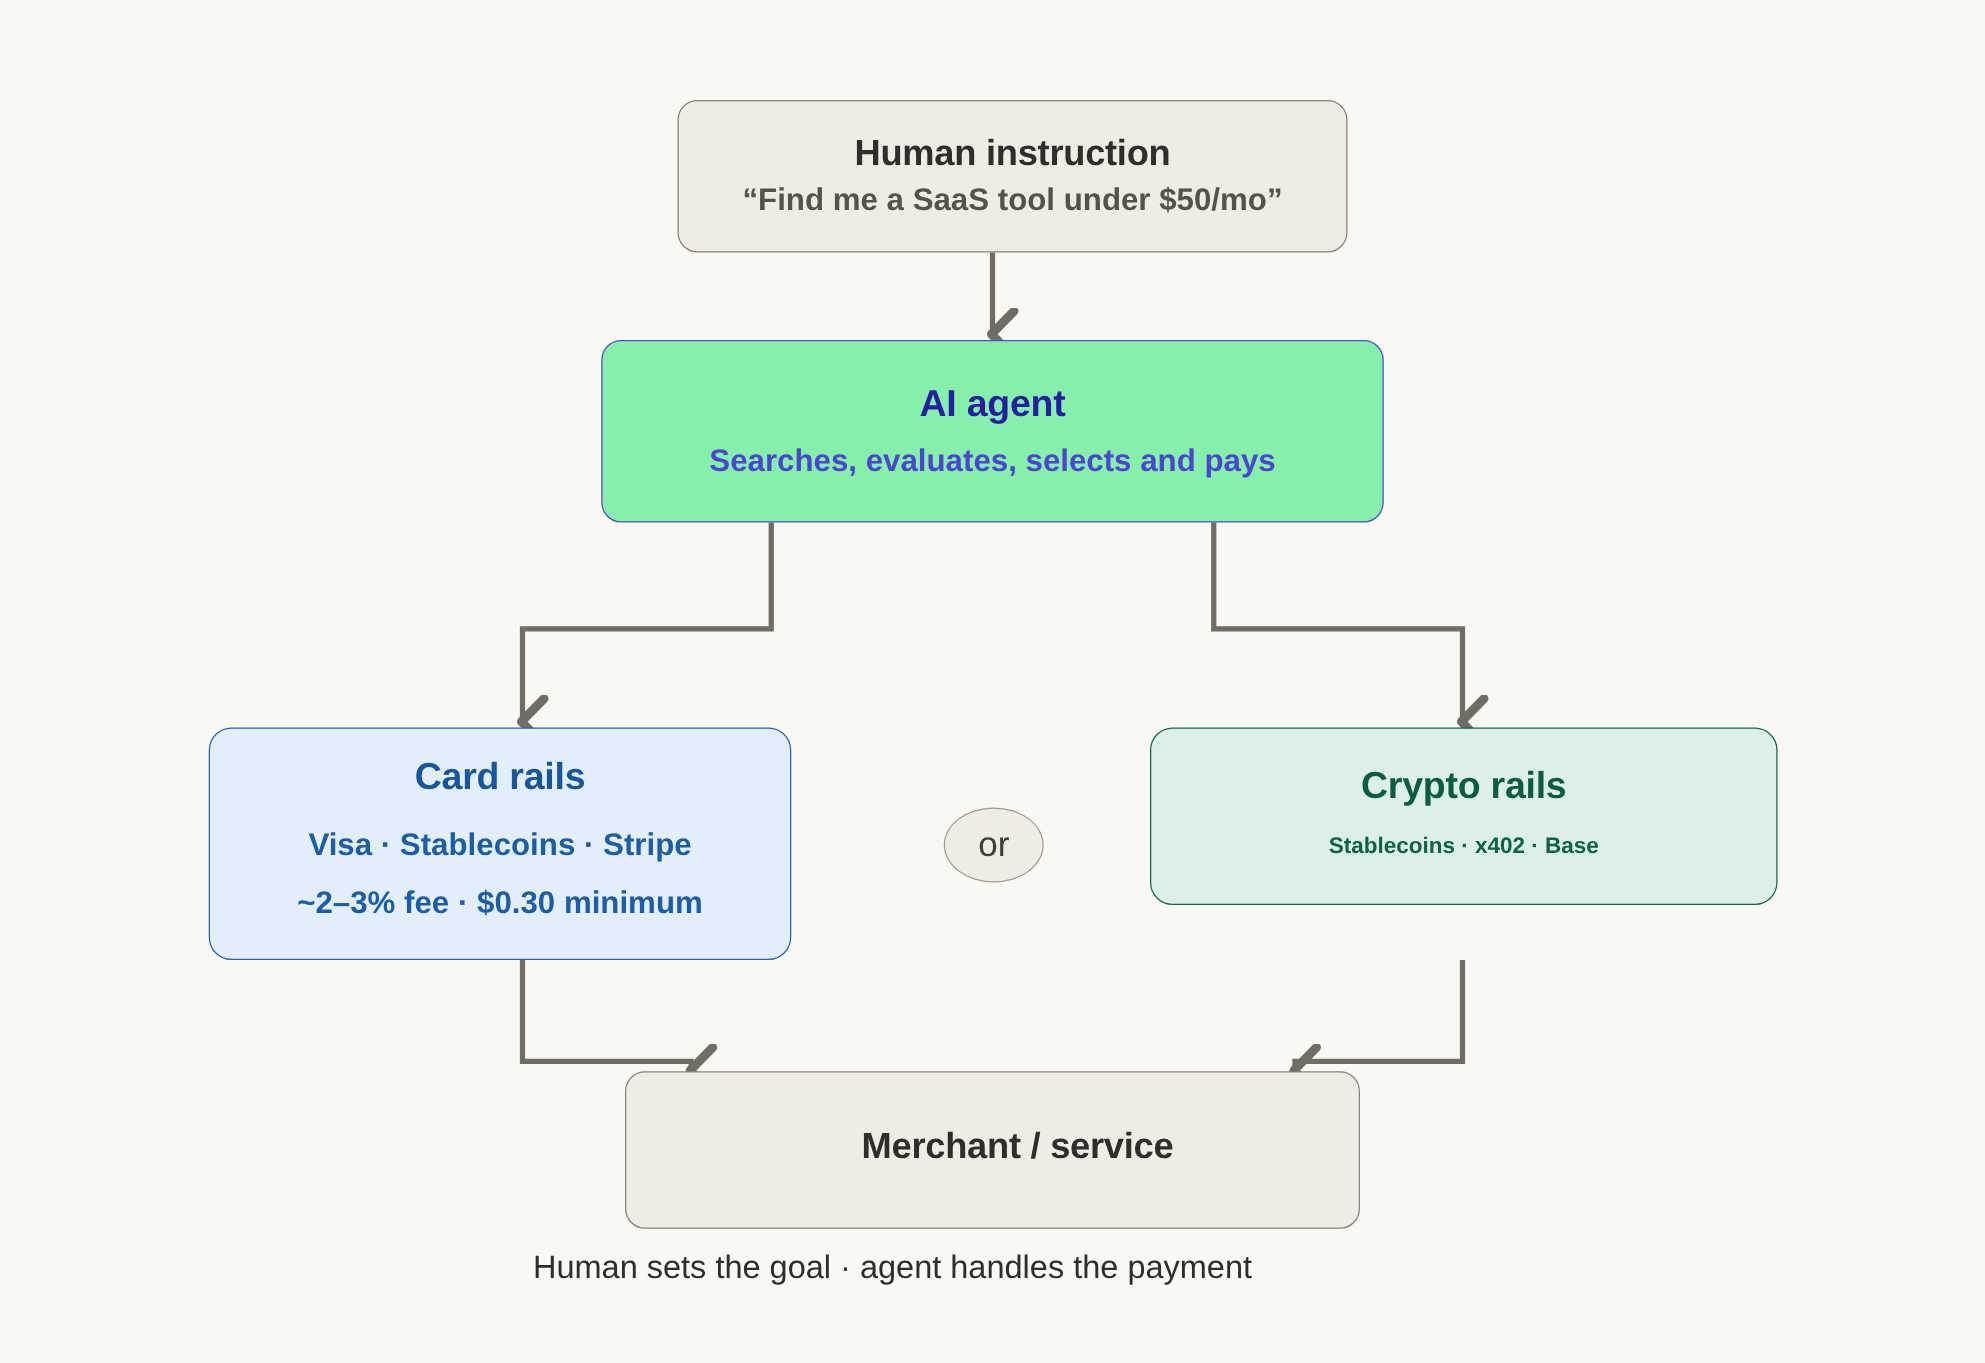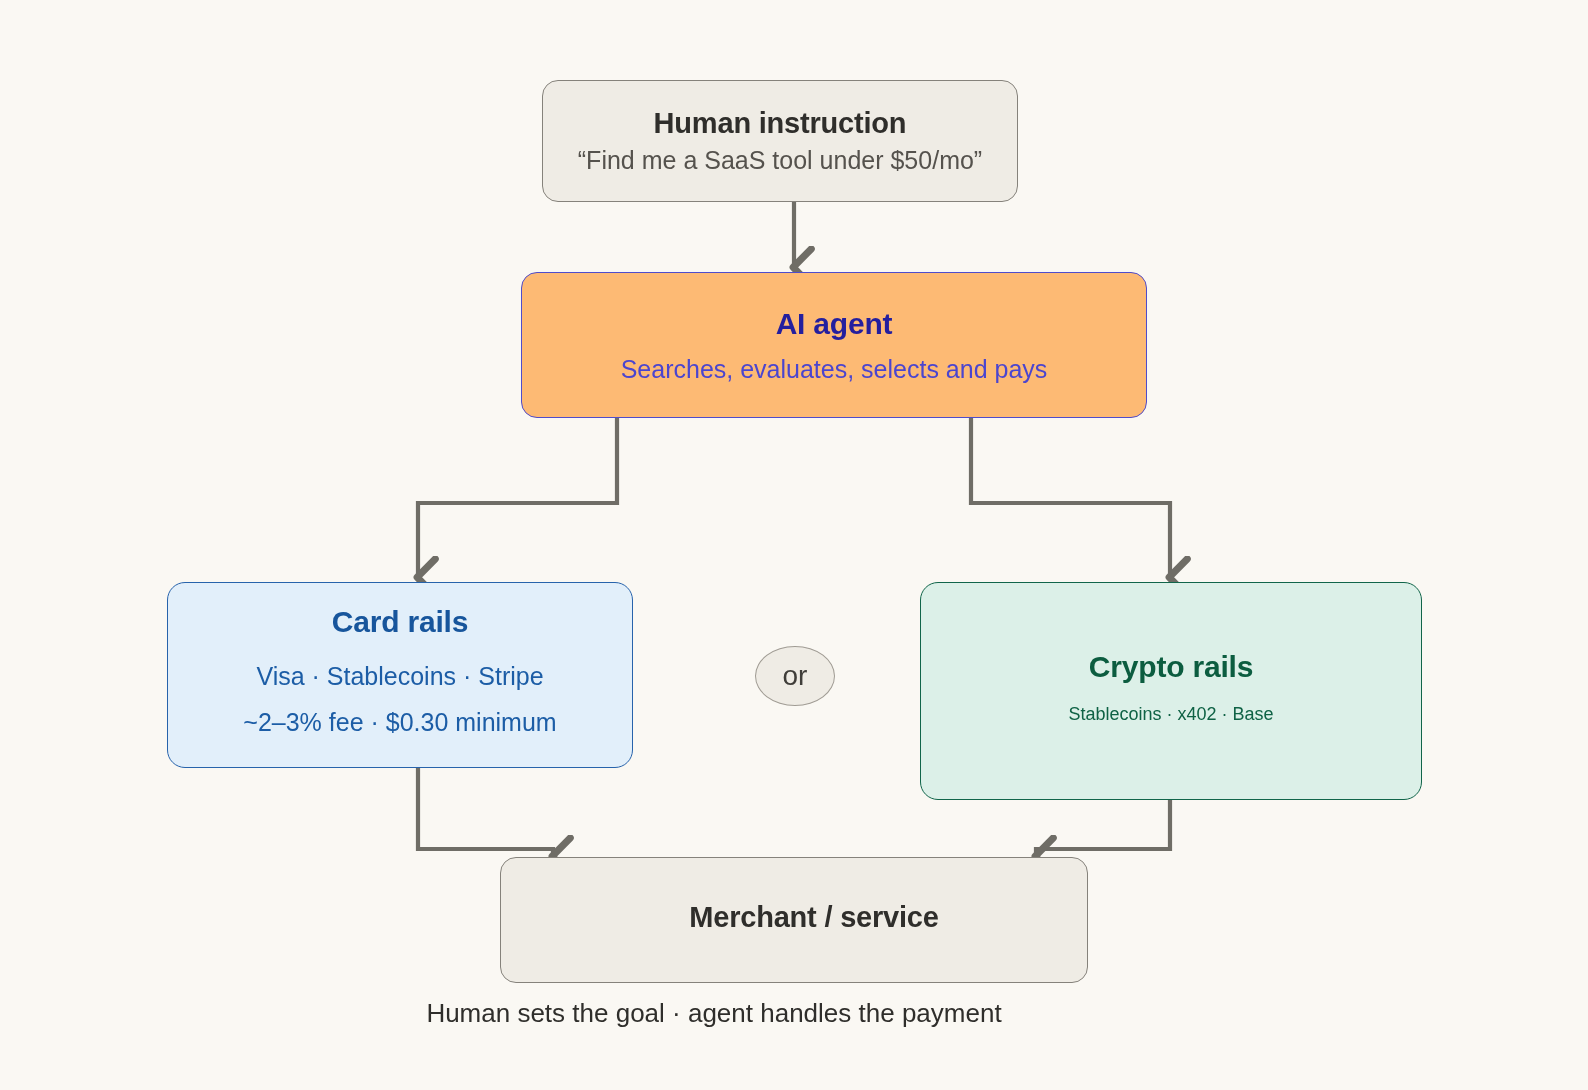--- a/index.html
+++ b/index.html
@@ -35,40 +35,39 @@
     flex-direction: column;
     align-items: center;
     justify-content: center;
     text-align: center;
   }
   .node .title {
     font-weight: bold;
     letter-spacing: -0.2px;
   }
   .node .line {
-    font-weight: normal;
+    font-weight: bold;
   }
 
   
   .node.neutral {
     background: #efece5;
     border: 1.6px solid #85827b;
   }
   .node.neutral .title {
     color: #2f2e2b;
   }
   .node.neutral .line {
     color: #55524d;
   }
 
   
   .node.agent {
-    background: #fdba74;
+    background: #86efac;
     border: 1.6px solid #4f4ccb;
-    margin-left: 40px;
   }
   .node.agent .title {
     color: #241f9e;
   }
   .node.agent .line {
     color: #4b45cf;
   }
 
   
   .node.card {
@@ -89,41 +88,41 @@
   }
   .node.crypto .title {
     color: #0c5d40;
   }
   .node.crypto .line {
     color: #0f6245;
   }
 
   
   #node-human {
-    left: 542px;  top: 80px;  width: 476px;  height: 122px;
+    left: 542px;  top: 80px;  width: 536px;  height: 122px;
     border-radius: 16px;
   }
   #node-human .title { font-size: 29px; margin-bottom: 6px; }
   #node-human .line  { font-size: 25px; }
 
   #node-agent {
     left: 481px;  top: 272px;  width: 626px;  height: 146px;
     border-radius: 16px;
   }
   #node-agent .title { font-size: 30px; margin-bottom: 14px; }
   #node-agent .line  { font-size: 25px; }
 
   #node-card {
     left: 167px;  top: 582px;  width: 466px;  height: 186px;
   }
   #node-card .title { font-size: 30px; margin-bottom: 14px; }
   #node-card .line  { font-size: 25px; line-height: 1.84; }
 
   #node-crypto {
-    left: 920px;  top: 582px;  width: 502px;  height: 218px;
+    left: 920px;  top: 582px;  width: 502px;  height: 142px;
   }
   #node-crypto .title { font-size: 30px; margin-bottom: 14px; }
   #node-crypto .line  { font-size: 18px; line-height: 1.84; }
 
   #node-merchant {
     left: 500px;  top: 857px;  width: 588px;  height: 126px;
     border-radius: 16px;
   }
   #node-merchant .title { font-size: 29px; margin-bottom: 6px; margin-left: 40px; }
   #node-merchant .line  { font-size: 25px; }

